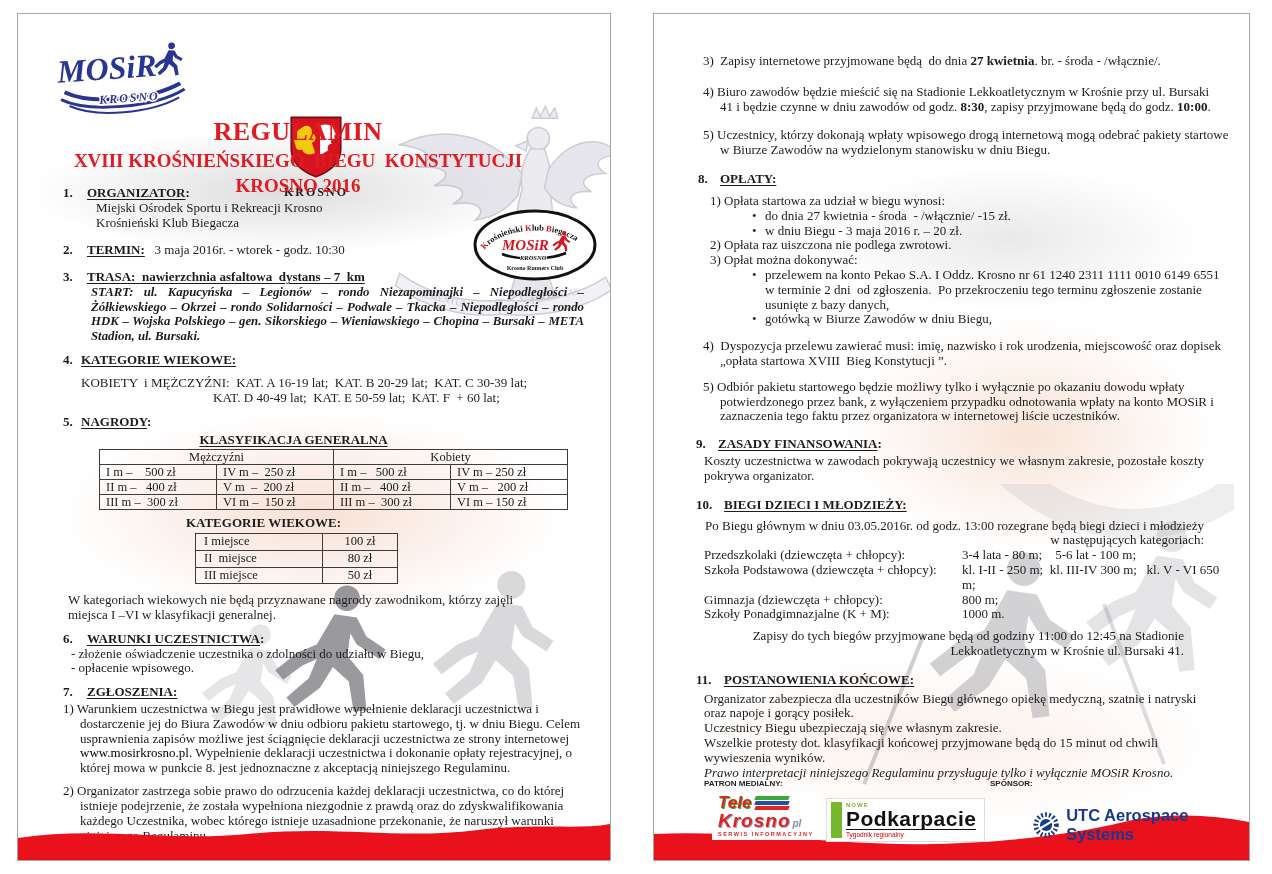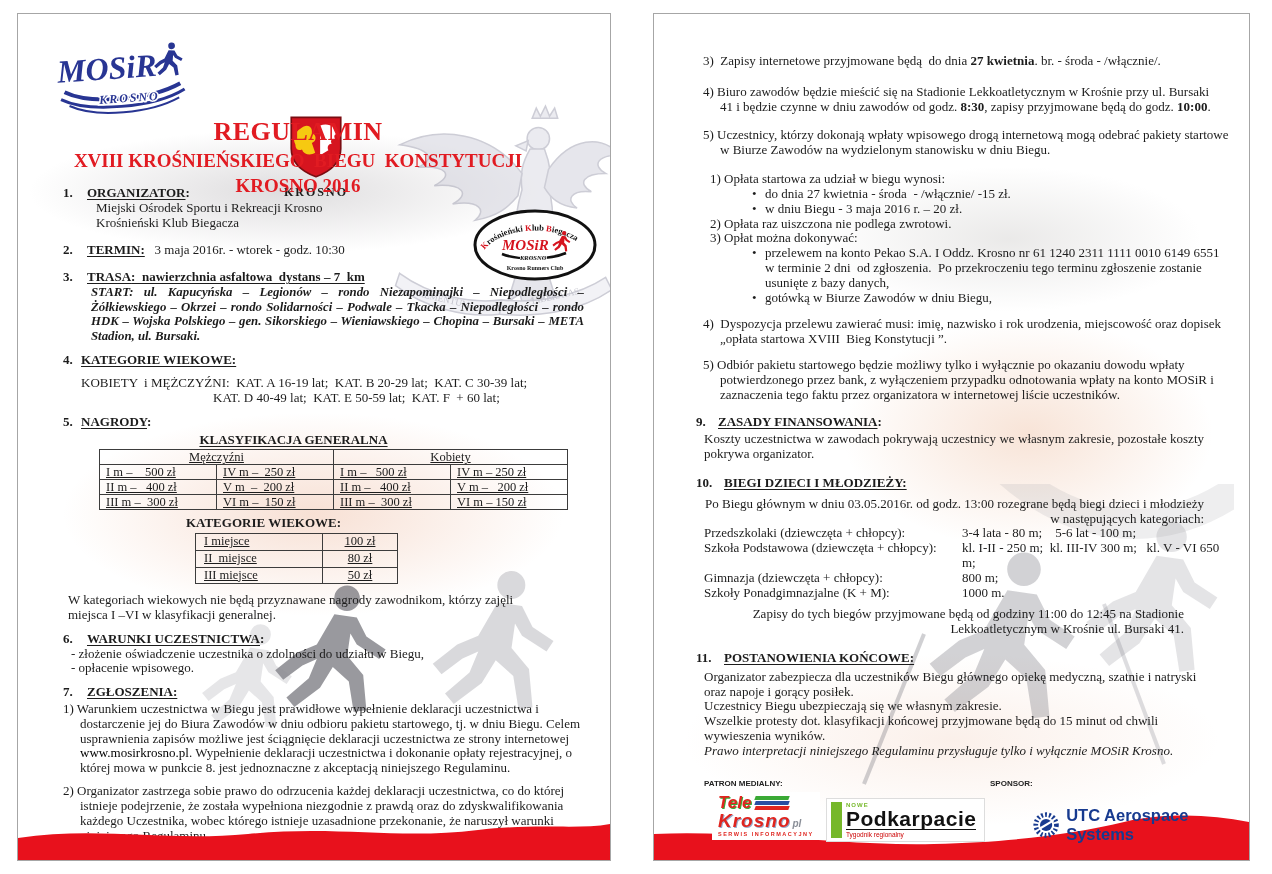--- a/index.html
+++ b/index.html
@@ -35,21 +35,21 @@
   #page2 .body { left:28px;  right:22px; top:40px; }
   .pre { white-space:pre-wrap; }
   .sechead { font-weight:bold; }
   .num { display:inline-block; width:24px; font-weight:bold; }
   .hu { text-decoration:underline; text-underline-offset:2px; }
   .it { font-style:italic; }
   .just { text-align:justify; }
   .link { color:#000000; }
 
   
-  table { border-collapse:collapse; font-size:12.5px;text-decoration:underline; }
+  table { border-collapse:collapse; font-size:12.5px; }
   .t1 { margin:2px 0 0 36px; }
   .t1 th,.t1 td { border:1px solid #3c3c3c; padding:0 6px; line-height:1.12; white-space:pre-wrap; }
   .t1 th { font-weight:normal; text-align:center; }
   .t1 td { width:104px; }
   .tbl-title { text-align:center; font-weight:bold; margin-top:3px; }
   .t2 { margin:2px 0 0 132px; }
   .t2 td { border:1px solid #3c3c3c; padding:0 8px; line-height:1.25; }
   .t2 td:first-child { width:110px; }
   .t2 td:last-child  { width:58px; text-align:center; }
 
@@ -273,20 +273,21 @@
     </svg>
 
     <div class="body">
       <div class="item hang"><span class="pre">3)  Zapisy internetowe przyjmowane będą  do dnia </span><b>27 kwietnia</b><span>. br. - środa - /włącznie/.</span></div>
 
       <div class="item hang" style="margin-top:16px; width:500px;"><span>4)  Biuro zawodów będzie mieścić się na Stadionie Lekkoatletycznym w Krośnie przy ul. Bursaki 41 i  będzie czynne w dniu zawodów od godz. </span><b>8:30</b><span>, zapisy przyjmowane będą do godz. </span><b>10:00</b><span>.</span></div>
 
       <div class="item hang" style="margin-top:14px; width:510px;">5) Uczestnicy, którzy dokonają wpłaty wpisowego drogą internetową mogą odebrać pakiety startowe w Biurze Zawodów na wydzielonym stanowisku w dniu Biegu.</div>
 
       <div style="margin-top:14px;">
+        <div><span class="num" style="width:22px; margin-left:16px;">8.</span><span class="sechead hu">OPŁATY:</span></div>
         <div class="sub" style="margin-top:7px;">1) Opłata startowa za udział w biegu wynosi:</div>
         <div class="brow">
             <span class="bdot">•</span>
             <span class="btxt pre">do dnia 27 kwietnia - środa  - /włącznie/ -15 zł.</span>
           </div>
         <div class="brow">
             <span class="bdot">•</span>
             <span class="btxt">w dniu Biegu - 3 maja 2016 r. – 20 zł.</span>
           </div>
         <div class="sub">2) Opłata raz uiszczona nie podlega zwrotowi.</div>

